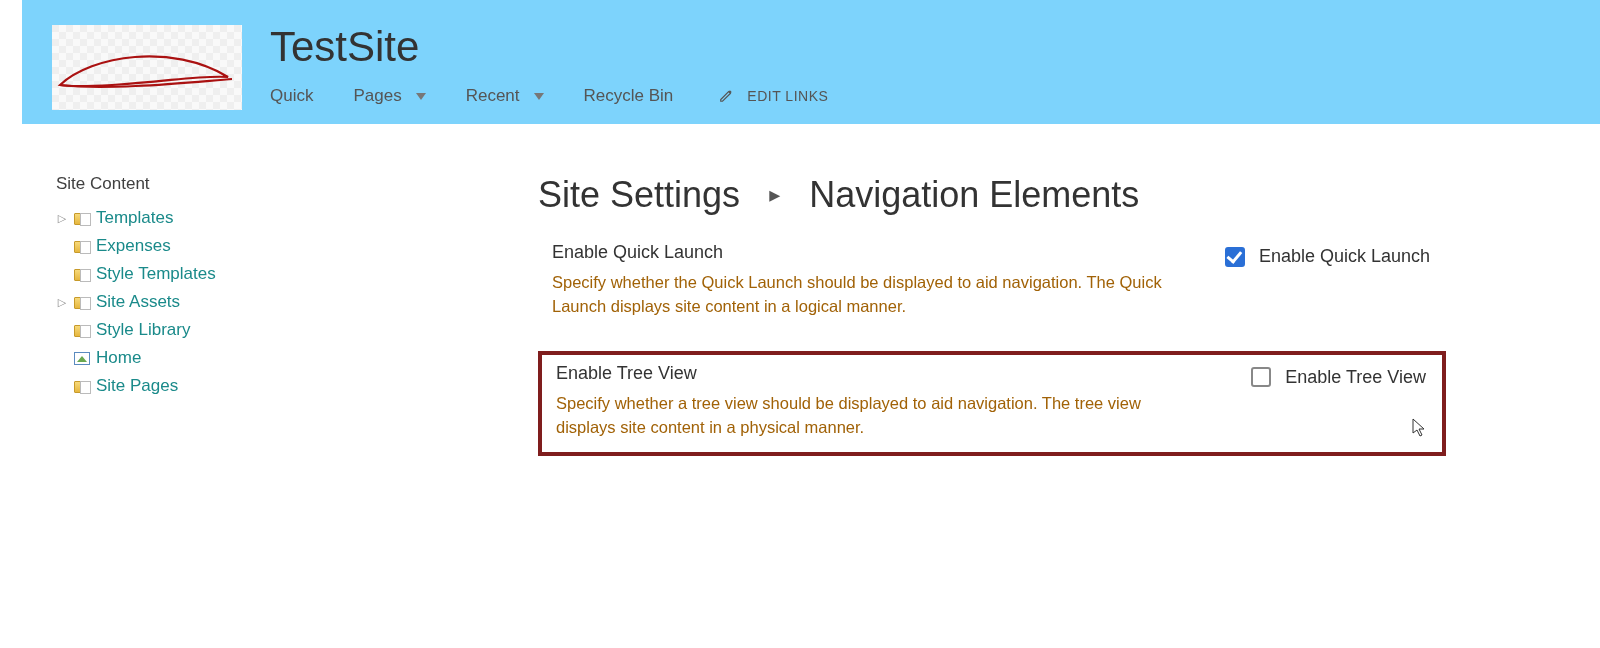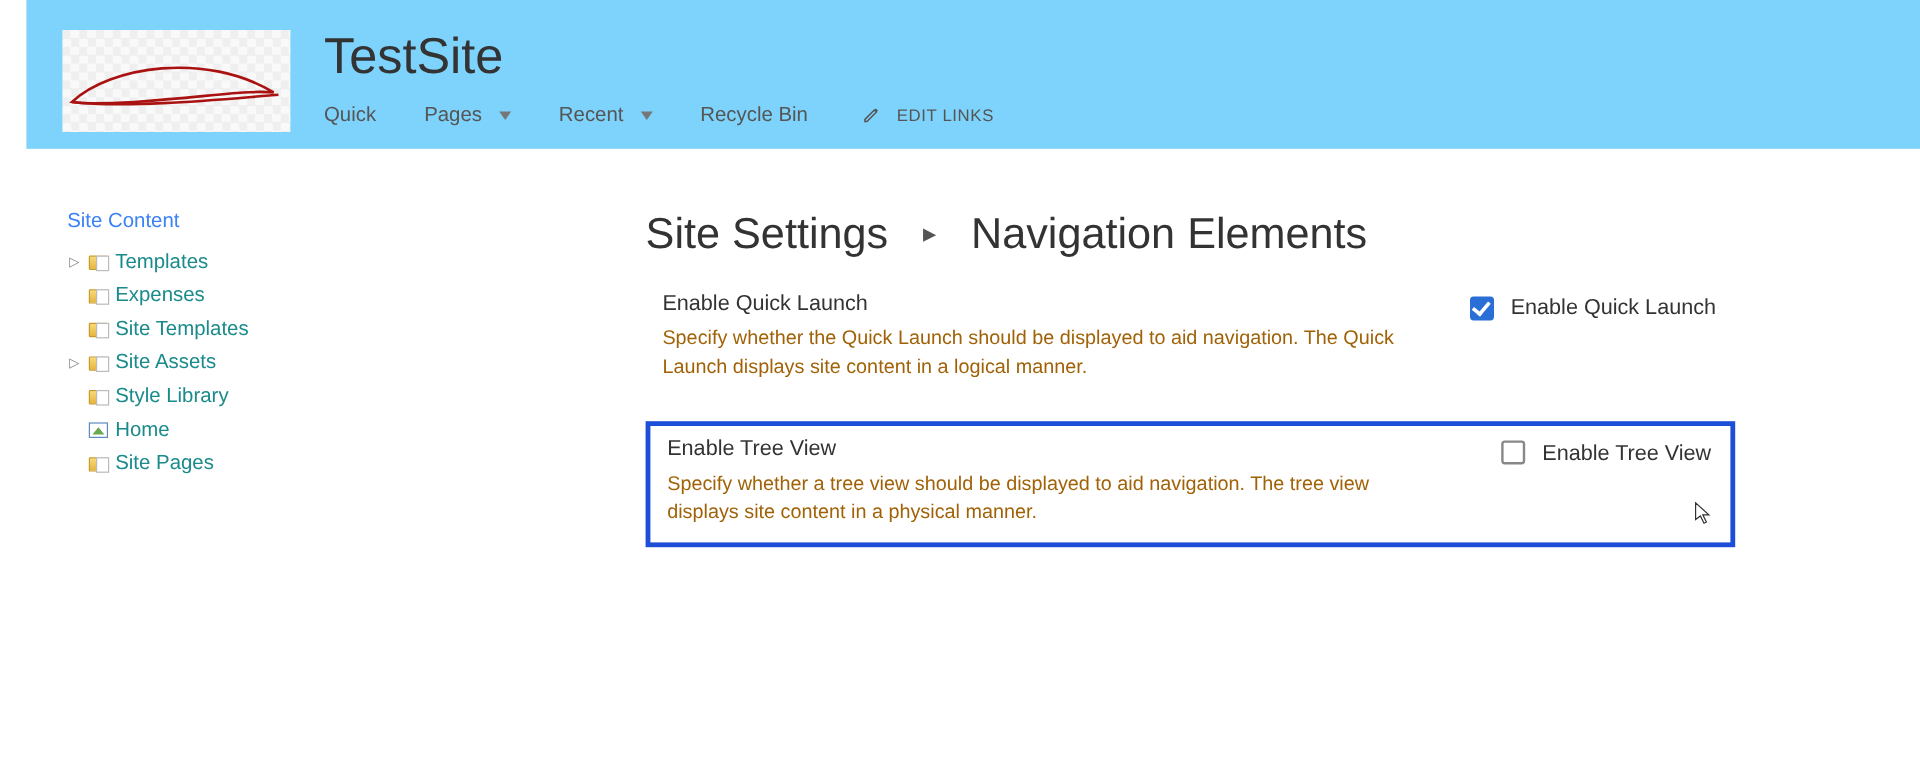--- a/index.html
+++ b/index.html
@@ -75,21 +75,21 @@
     display: flex;
     padding: 50px 30px 30px 56px;
     align-items: flex-start;
   }
   .sidebar {
     width: 420px;
     flex-shrink: 0;
     font-size: 17px;
   }
   .sidebar-heading {
-    color: #3b82f6;
+    color: #404040;
     margin-bottom: 10px;
   }
   .tree { list-style: none; padding: 0; margin: 0; }
   .tree li {
     display: flex;
     align-items: center;
     padding: 4px 0;
     gap: 6px;
   }
   .expander {
@@ -157,21 +157,21 @@
   .bc-sep { font-size: 22px; color: #555; }
   .section {
     display: flex;
     justify-content: flex-end;
     align-items: flex-start;
     gap: 40px;
     padding: 8px 10px 12px 14px;
     margin-bottom: 20px;
   }
   .section.highlight {
-    border: 4px solid #1d4ed8;
+    border: 4px solid #7f1d1d;
   }
   .section-left { flex: 1; }
   .section-title {
     font-size: 18px;
     color: #333;
     margin: 0 0 8px 0;
   }
   .section-desc {
     font-size: 16.5px;
     color: #a16207;
@@ -261,21 +261,21 @@
           <span class="tree-link">Templates</span>
         </li>
         <li>
           <span class="expander"></span>
           <span class="tree-icon icon-folder-doc"></span>
           <span class="tree-link">Expenses</span>
         </li>
         <li>
           <span class="expander"></span>
           <span class="tree-icon icon-folder-doc"></span>
-          <span class="tree-link">Site Templates</span>
+          <span class="tree-link">Style Templates</span>
         </li>
         <li>
           <span class="expander">▷</span>
           <span class="tree-icon icon-folder-doc"></span>
           <span class="tree-link">Site Assets</span>
         </li>
         <li>
           <span class="expander"></span>
           <span class="tree-icon icon-folder-doc"></span>
           <span class="tree-link">Style Library</span>

